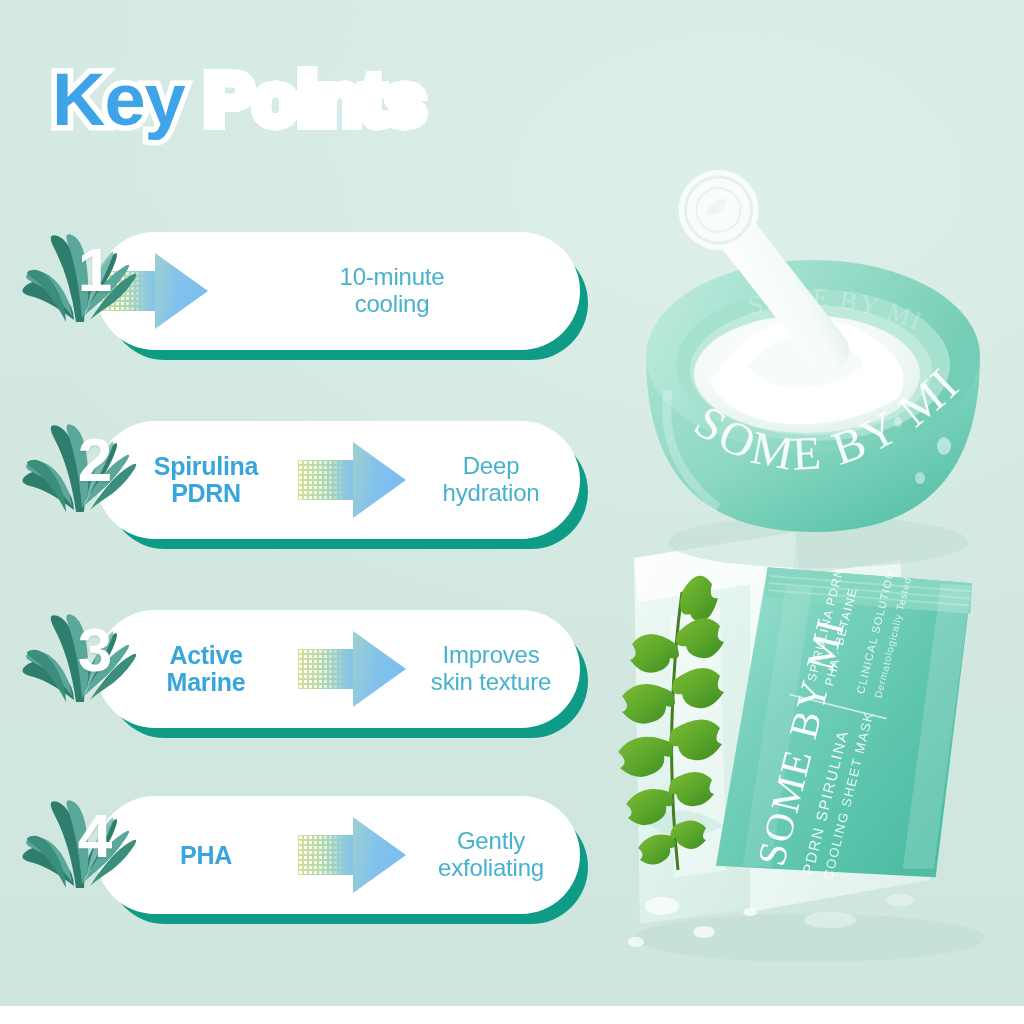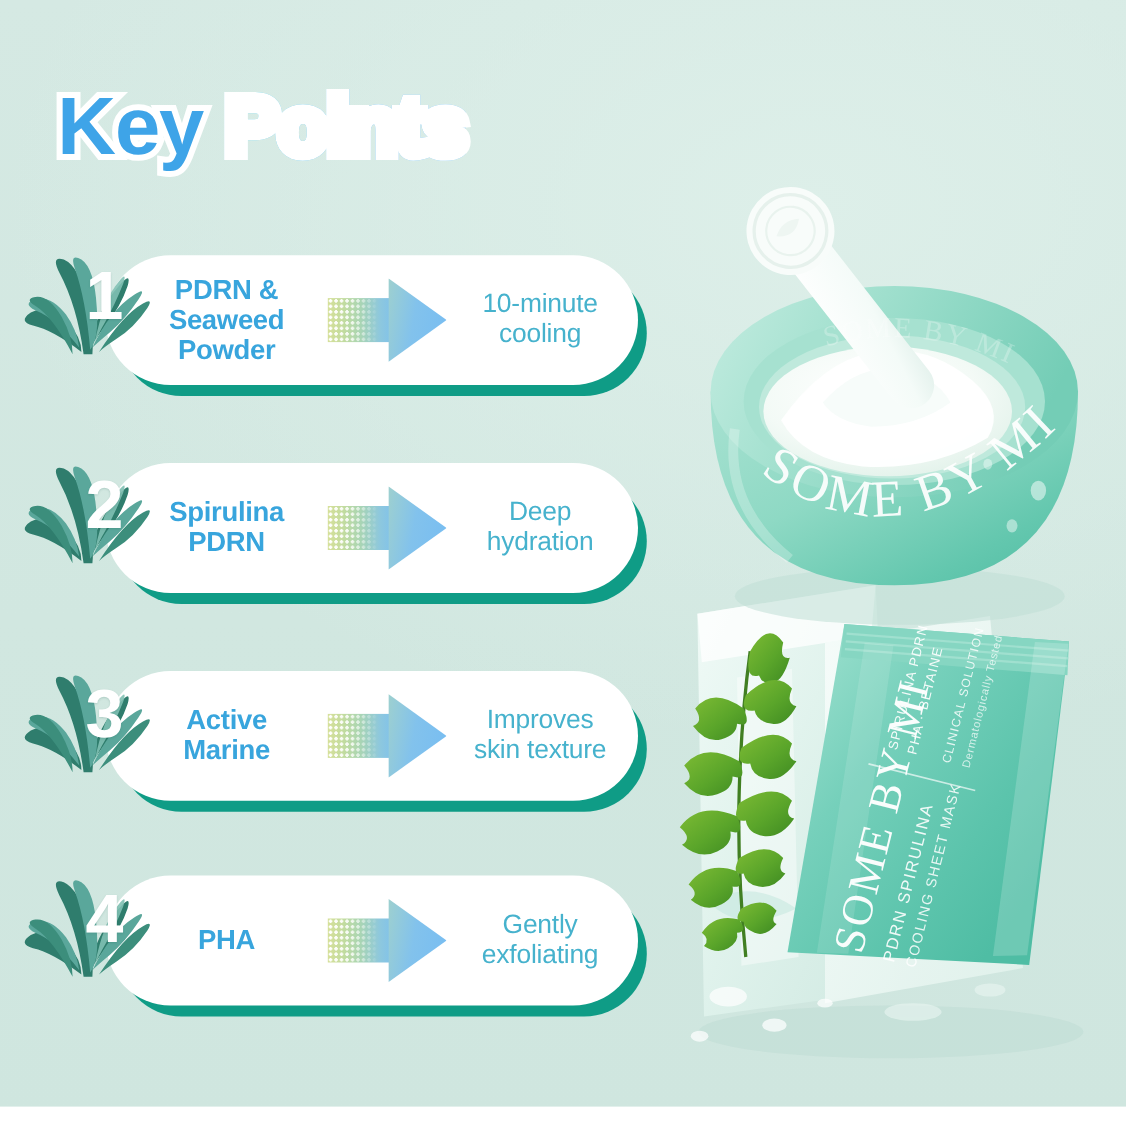--- a/index.html
+++ b/index.html
@@ -18,21 +18,21 @@
     background:
       radial-gradient(120% 80% at 72% 18%, #ddefe9 0%, rgba(221,239,233,0) 60%),
       linear-gradient(180deg,#d5e9e3 0%, #d1e7e0 55%, #cfe6df 100%);
   }
   .bg-bottom-strip{
     position:absolute;left:0;right:0;bottom:0;height:18px;background:#ffffff;
   }
 
   
   .title{
-    position:absolute;left:52px;top:78px;
+    position:absolute;left:52px;top:63px;
     font-size:74px;font-weight:bold;letter-spacing:-1px;
     line-height:1;white-space:nowrap;
   }
   .title .tw{
     position:relative;display:inline-block;
     -webkit-text-stroke:11px #ffffff;
     paint-order:stroke fill;
     color:#3ea4e8;
   }
   .title .tw.k{color:#3ea4e8;}
@@ -284,25 +284,20 @@
       </g>
     </svg>
   </div>
 
   <div class="title">
     <span class="tw k">Key</span>
     <span class="tw p">Points</span>
   </div>
 
   <div class="card" style="top:232px">
-    <div class="left">
-      <div>PDRN &amp;</div>
-      <div>Seaweed</div>
-      <div>Powder</div>
-    </div>
     <div class="arrowbox">
       <div class="arrow">
         <div class="body"></div>
           <div class="dots"></div>
           <div class="headgrad"></div>
       </div>
     </div>
     <div class="right">
       <div>10-minute</div>
       <div>cooling</div>

